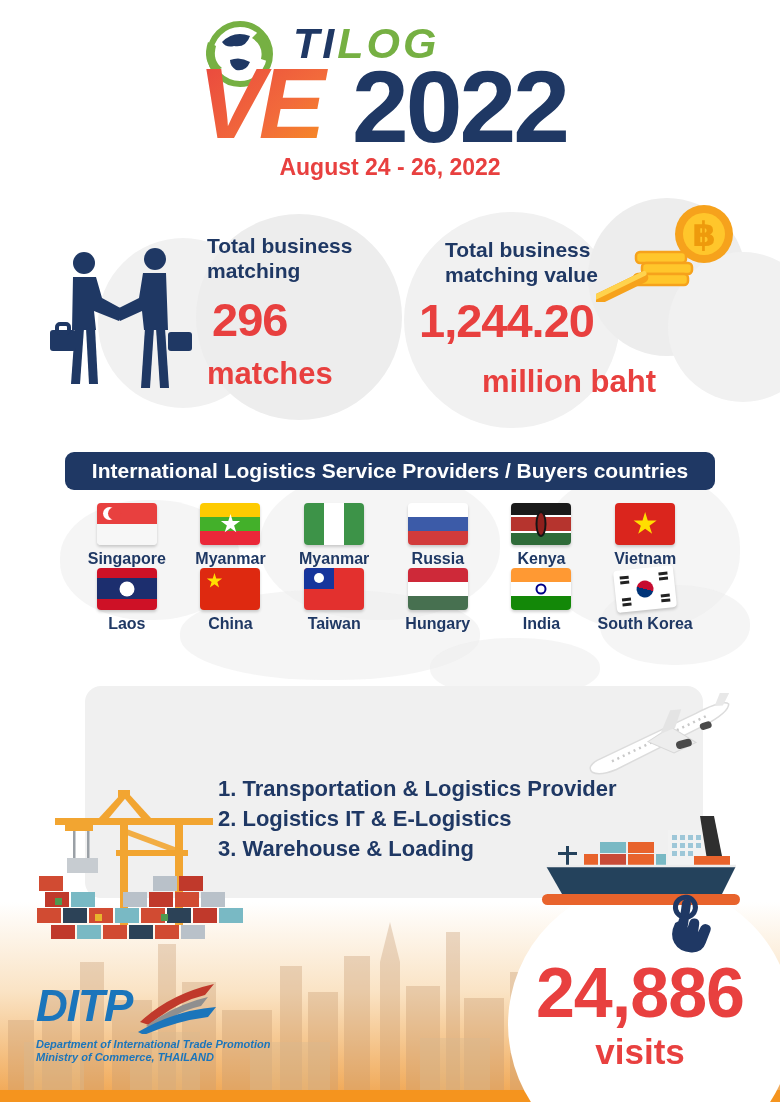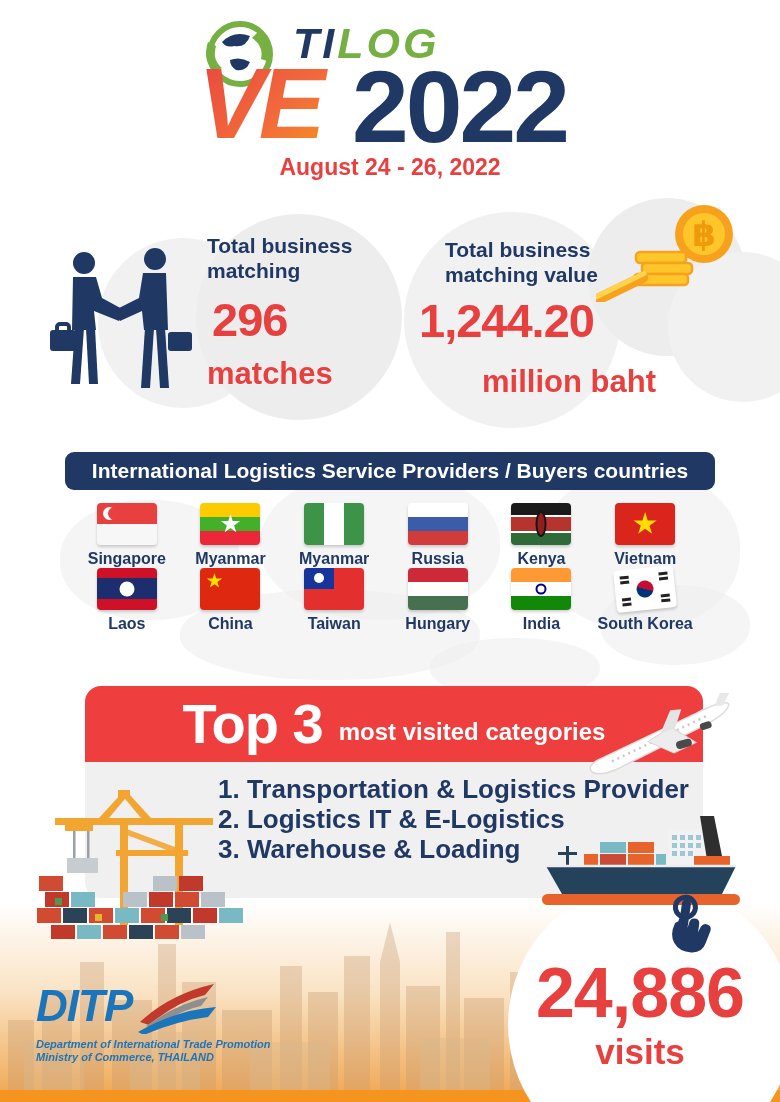--- a/index.html
+++ b/index.html
@@ -87,21 +87,21 @@
     background-size:9px 3px;background-repeat:no-repeat;
     background-position:6px 6px,6px 11px,45px 6px,45px 11px,6px 28px,6px 33px,45px 28px,45px 33px;}
 
   
   .top3-card{position:absolute;left:85px;top:686px;width:618px;height:212px;background:#F0F0F0;border-radius:16px;z-index:1;}
   .top3-header{position:absolute;left:0;top:0;width:100%;height:76px;background:#EE3E3E;
                border-radius:16px 16px 0 0;display:flex;align-items:center;justify-content:center;gap:16px;color:#fff;}
   .t3big{font-size:56px;font-weight:bold;letter-spacing:-1px;line-height:1;}
   .t3rest{font-size:24px;font-weight:bold;margin-top:16px;}
   .top3-list{position:absolute;left:133px;top:88px;}
-  .top3-item{font-size:26px;font-weight:bold;color:#1F3864;line-height:30px;}
+  .top3-item{font-size:22px;font-weight:bold;color:#1F3864;line-height:30px;}
   .plane-svg{position:absolute;left:575px;top:693px;z-index:2;}
   .crane-svg{position:absolute;left:25px;top:788px;z-index:2;}
   .ship-svg{position:absolute;left:540px;top:812px;z-index:2;}
 
   
   .skyline-svg{position:absolute;left:0;top:902px;z-index:0;}
   .visits-circle{position:absolute;left:508px;top:882px;width:285px;height:285px;border-radius:50%;background:#ffffff;z-index:1;}
   .visits-label{position:absolute;left:500px;top:924px;width:160px;text-align:right;z-index:2;
                 font-size:24px;font-weight:bold;color:#1F3864;}
   .tap-svg{position:absolute;left:658px;top:893px;z-index:2;}
@@ -242,24 +242,20 @@
         <div class="flag flag-india"></div>
         <div class="flag-label">India</div>
       </div>
       <div class="flag-item">
         <div class="flag flag-south-korea"></div>
         <div class="flag-label">South Korea</div>
       </div>
     </div>
 
   <section class="top3-card">
-    <div class="top3-header">
-      <span class="t3big">Top 3</span>
-      <span class="t3rest">most visited categories</span>
-    </div>
     <div class="top3-list">
         <div class="top3-item">1. Transportation &amp; Logistics Provider</div>
         <div class="top3-item">2. Logistics IT &amp; E-Logistics</div>
         <div class="top3-item">3. Warehouse &amp; Loading</div>
       </div>
   </section>
 
   <svg class="plane-svg" width="165" height="88" viewBox="0 0 165 88">
     <g transform="rotate(-16 82 44)">
       <path d="M10 60 Q6 53 18 50 L126 32 Q156 26 160 32 Q158 40 130 46 L34 64 Q16 66 10 60 Z" fill="#FFFFFF" stroke="#DCDCDC" stroke-width="1.5"></path>

